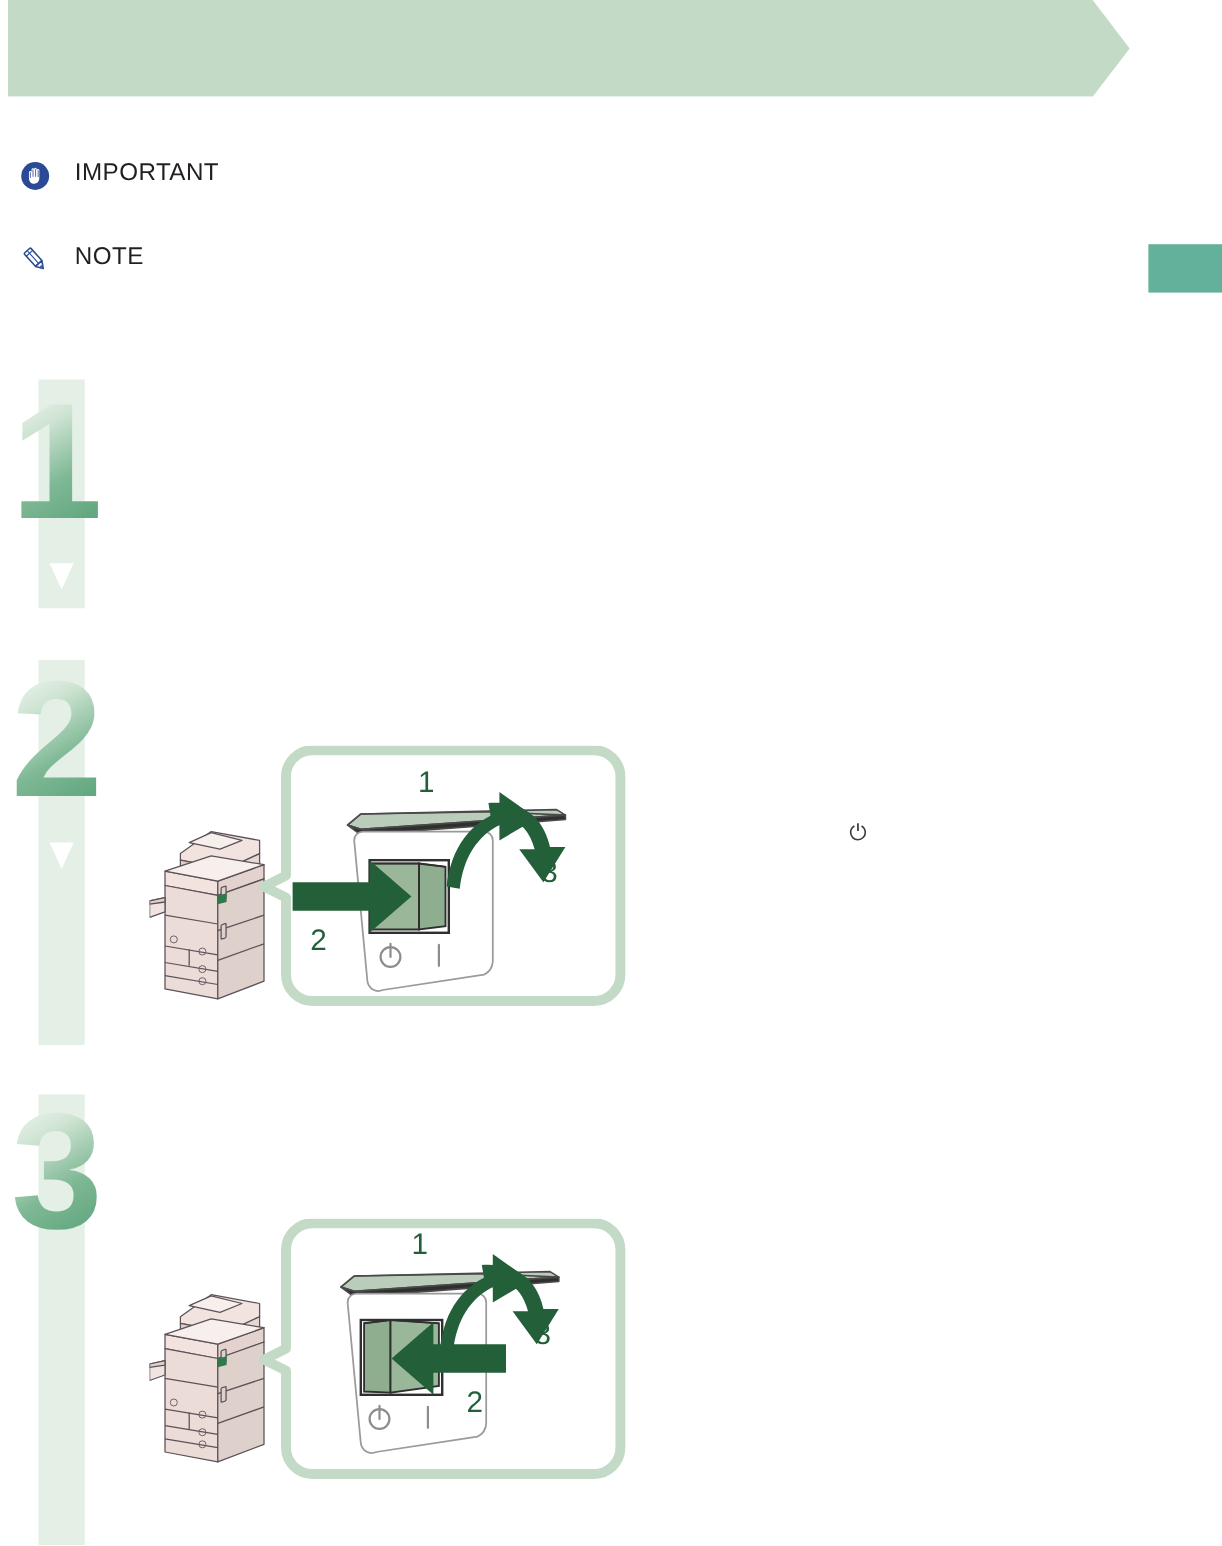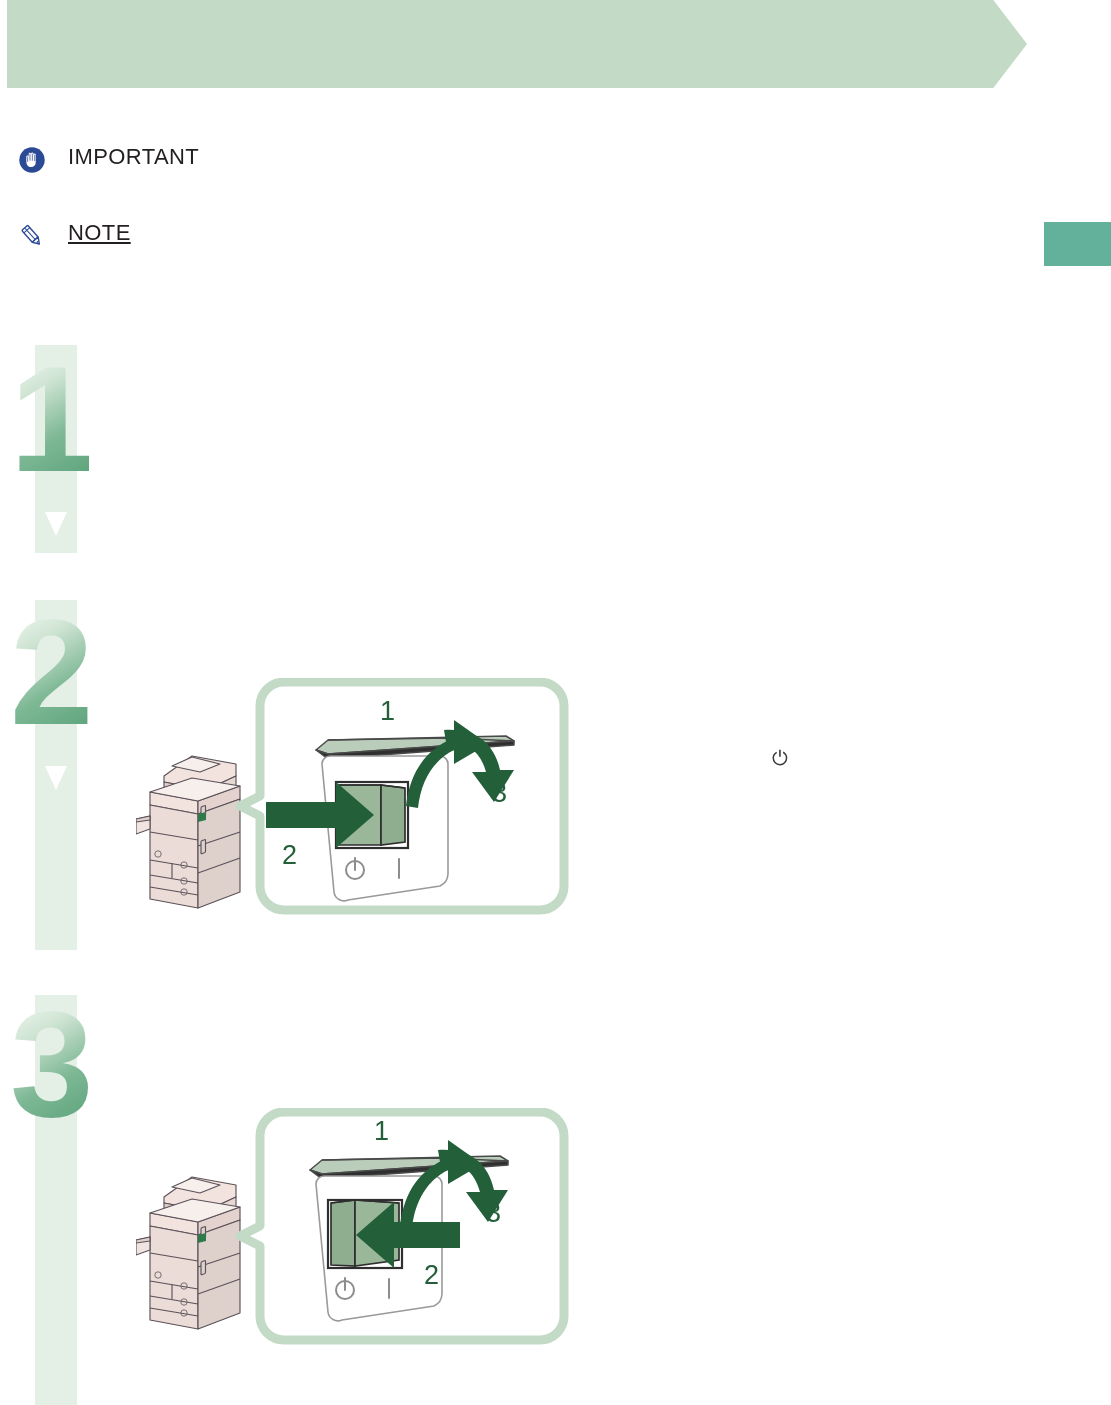--- a/index.html
+++ b/index.html
@@ -52,21 +52,21 @@
     background: #63b09b;
   }
 
   
   .notice {
     position: absolute;
     display: flex;
     gap: 22px;
   }
   .notice-important { left: 18px; top: 146px; }
-  .notice-note      { left: 18px; top: 222px; text-decoration: underline; }
+  .notice-note      { left: 18px; top: 222px; }
 
   .notice-label {
     font-size: 22px;
     letter-spacing: .4px;
     color: #231f20;
     line-height: 1;
     white-space: pre;
   }
 
   .icon-important {

